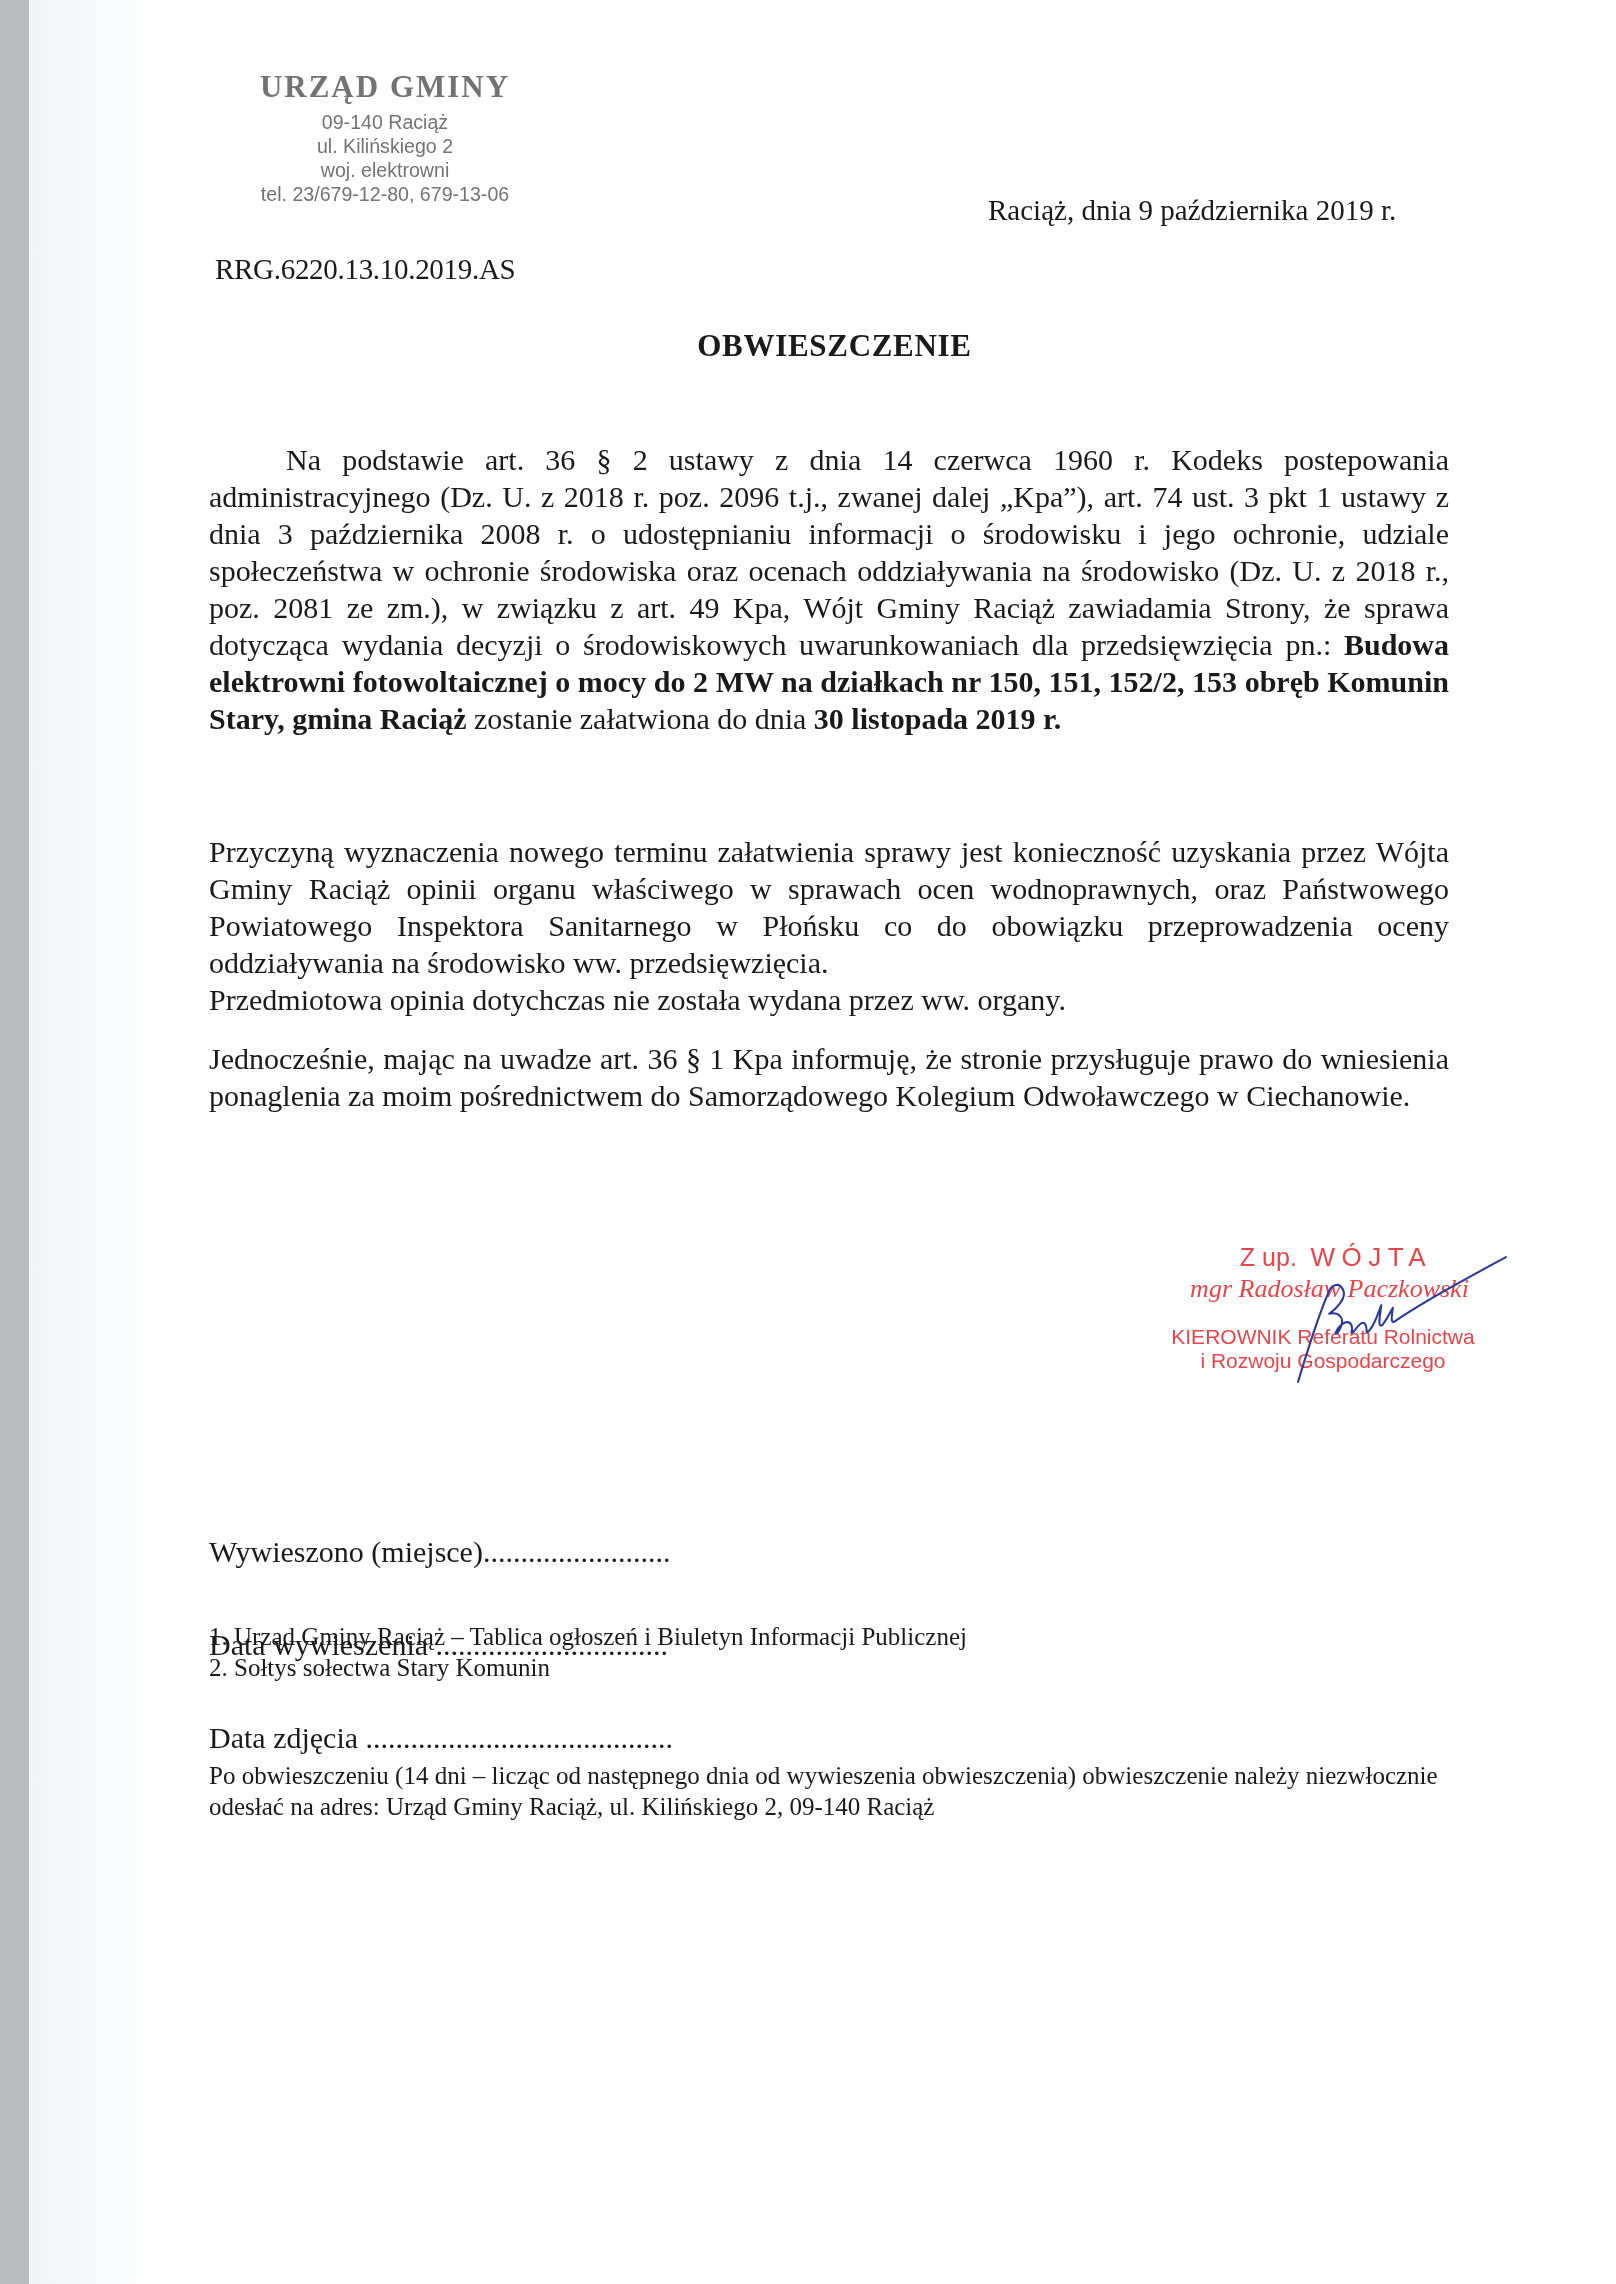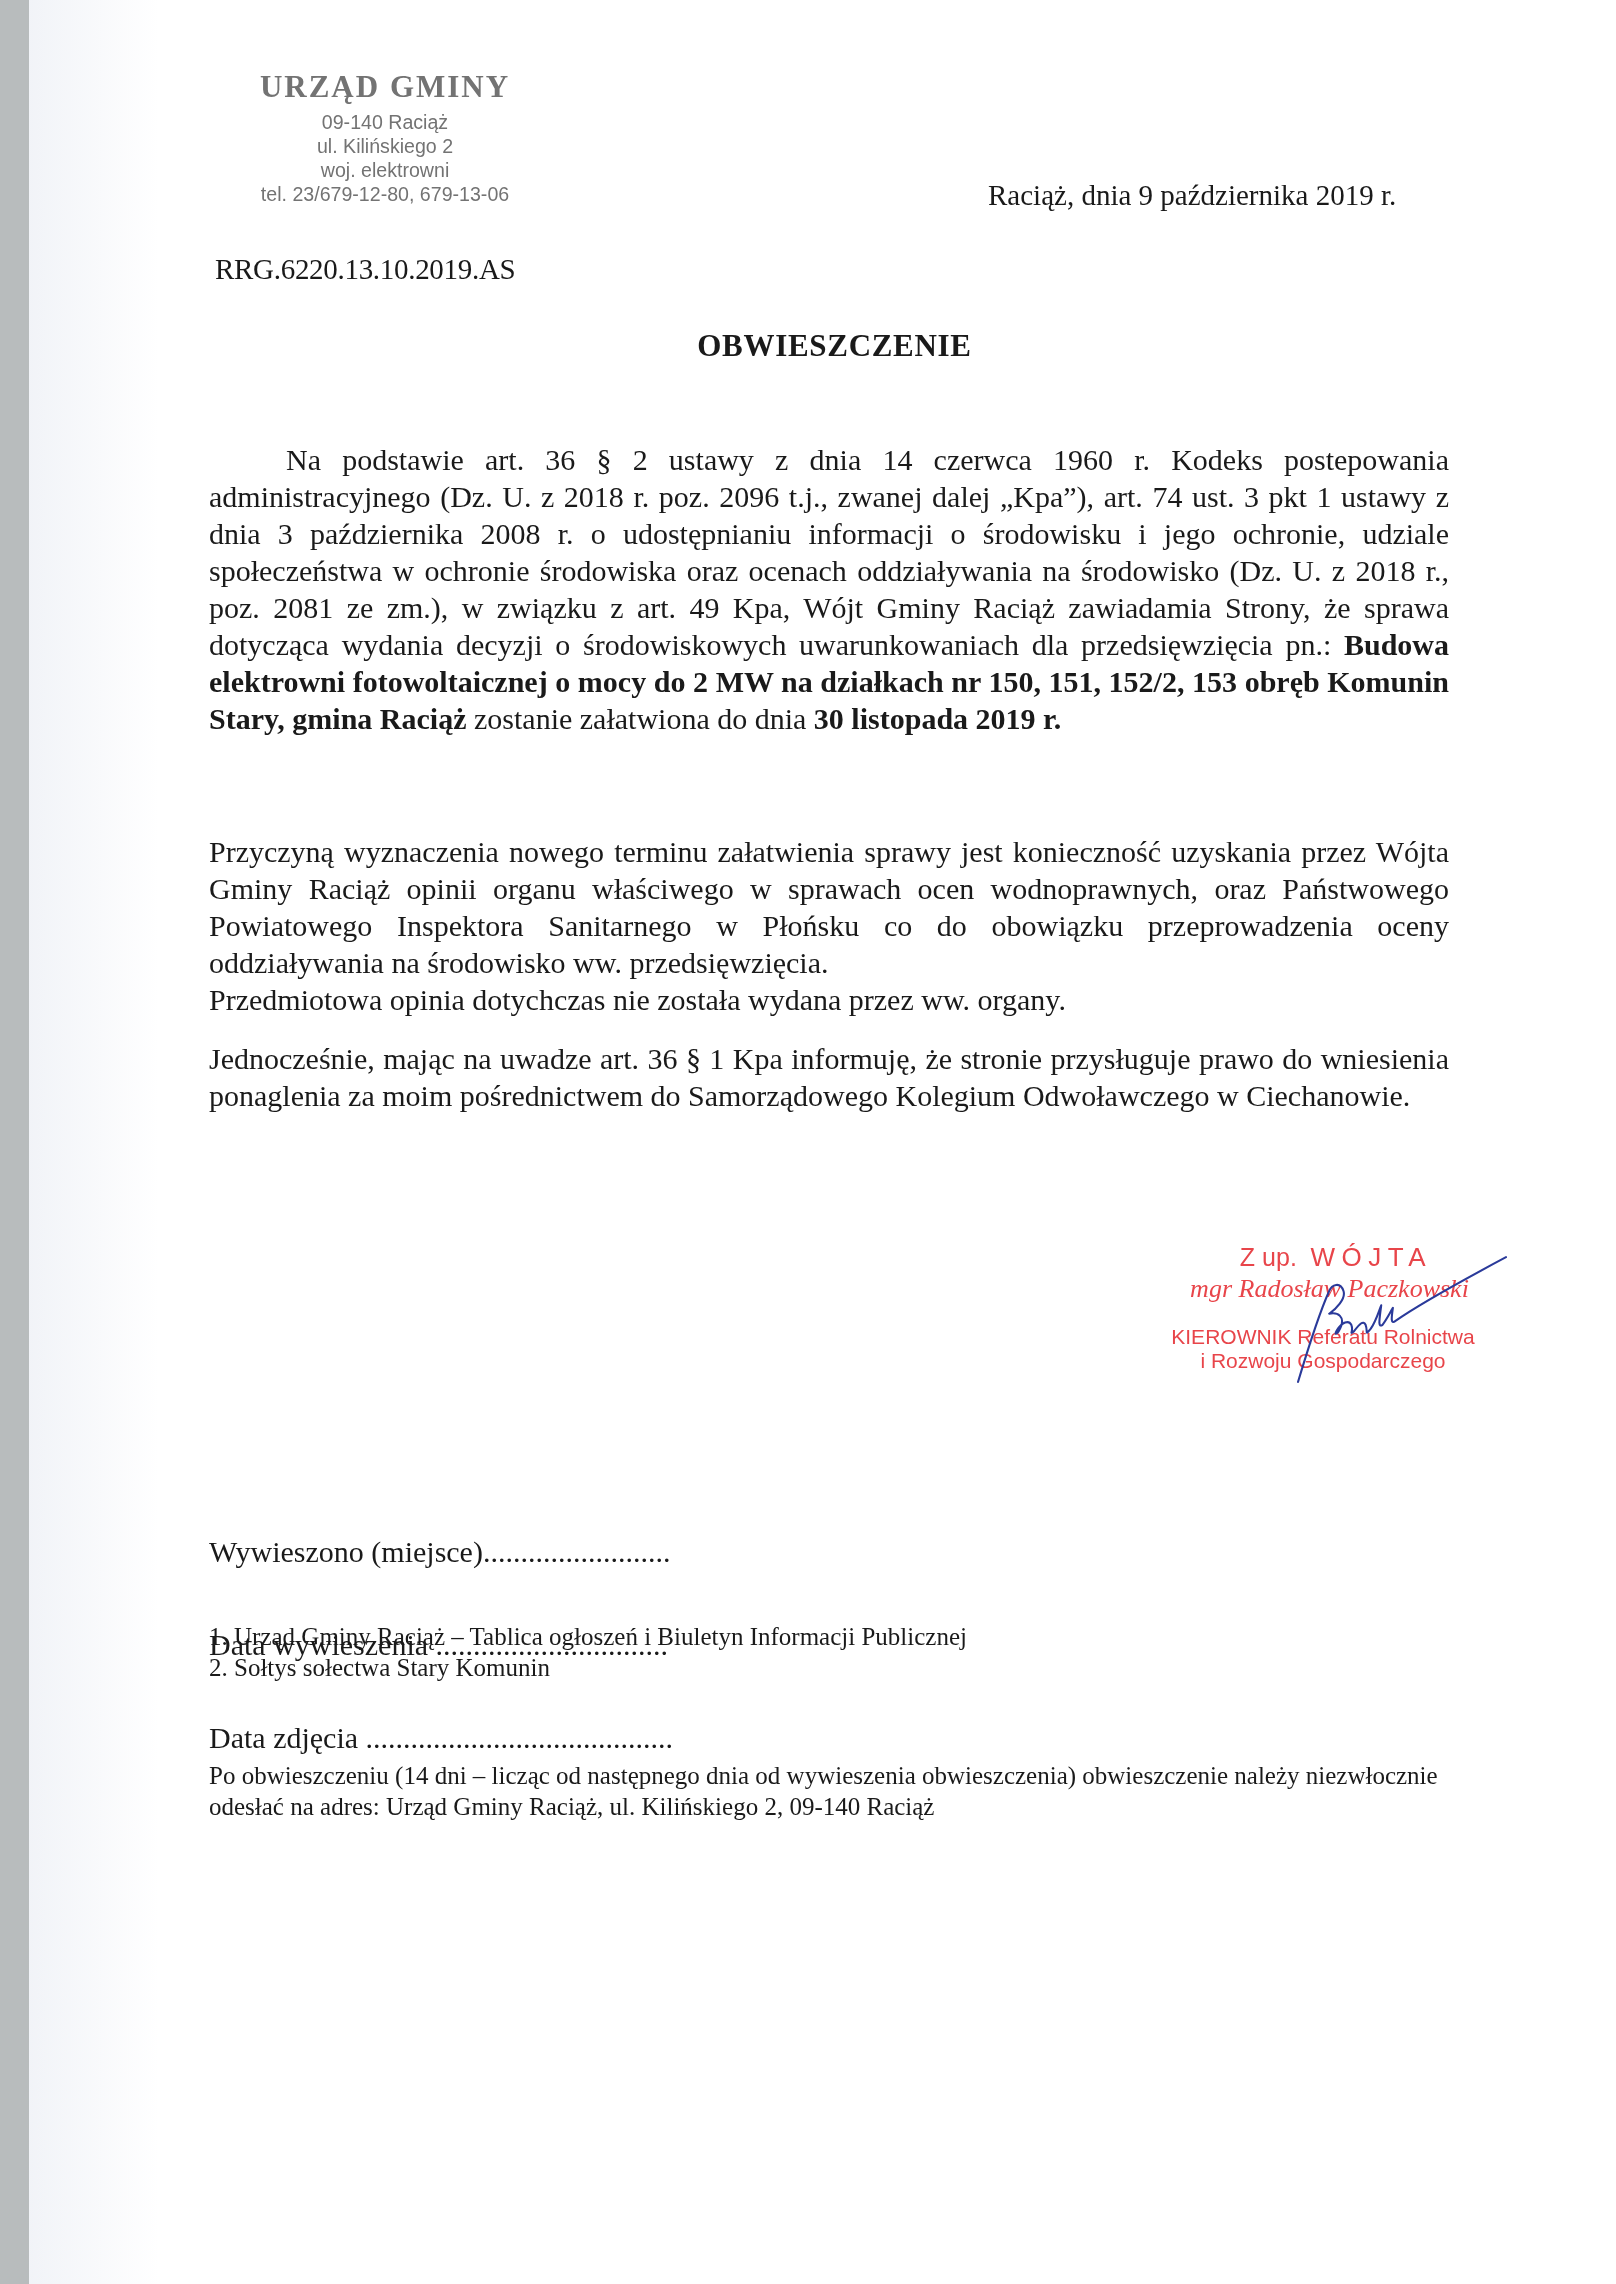--- a/index.html
+++ b/index.html
@@ -26,21 +26,21 @@
     font-family: "Liberation Serif", serif; font-weight: bold;
     font-size: 31px; letter-spacing: 2px; line-height: 34px;
   }
   .stamp-lines {
     left: 196px; top: 110px; width: 378px;
     font-family: "Liberation Sans", sans-serif; font-size: 19.6px; line-height: 24px; text-align: center;
   }
   .stamp-lines div { white-space: nowrap; }
 
   .date-line {
-    left: 988px; top: 179px; font-size: 29px; white-space: nowrap;
+    left: 988px; top: 194px; font-size: 29px; white-space: nowrap;
   }
   .ref-number {
     left: 215px; top: 253px; font-size: 29px; white-space: nowrap; letter-spacing: -0.3px;
   }
   .heading {
     left: 0; width: 1669px; top: 328px; text-align: center;
     font-size: 31px; font-weight: bold; letter-spacing: 0.7px;
   }
 
   .para {

